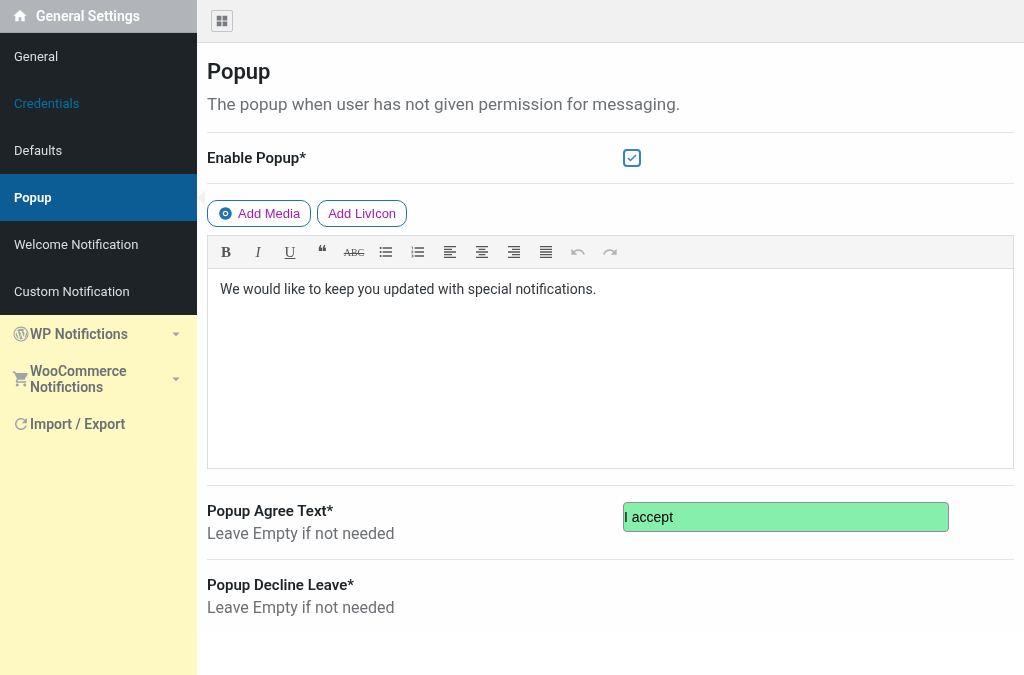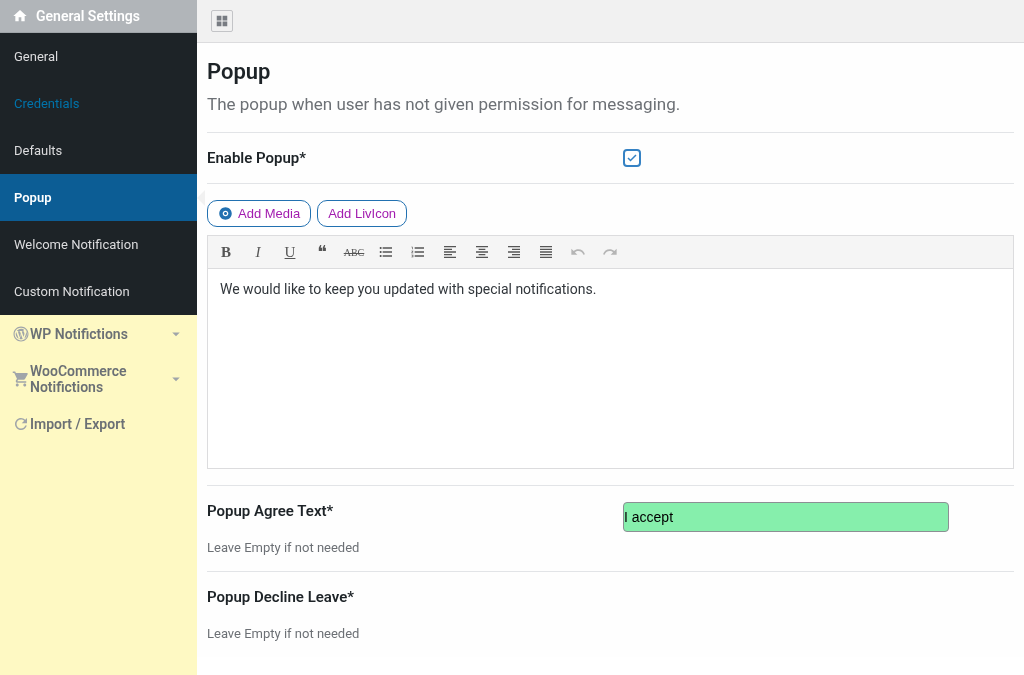--- a/index.html
+++ b/index.html
@@ -158,22 +158,22 @@
       width: 416px;
       flex-shrink: 0;
     }
     .form-label {
       font-size: 15px;
       font-weight: 600;
       color: #1d2327;
     }
     .form-help {
       color: #6c7075;
-      font-size: 13px;
-      margin-top: 20px;
+      font-size: 16px;
+      margin-top: 4px;
     }
     .form-control-col {
       flex: 1;
     }
     
     .checkbox {
       width: 18px;
       height: 18px;
       border: 2px solid #3582c4;
       border-radius: 4px;

